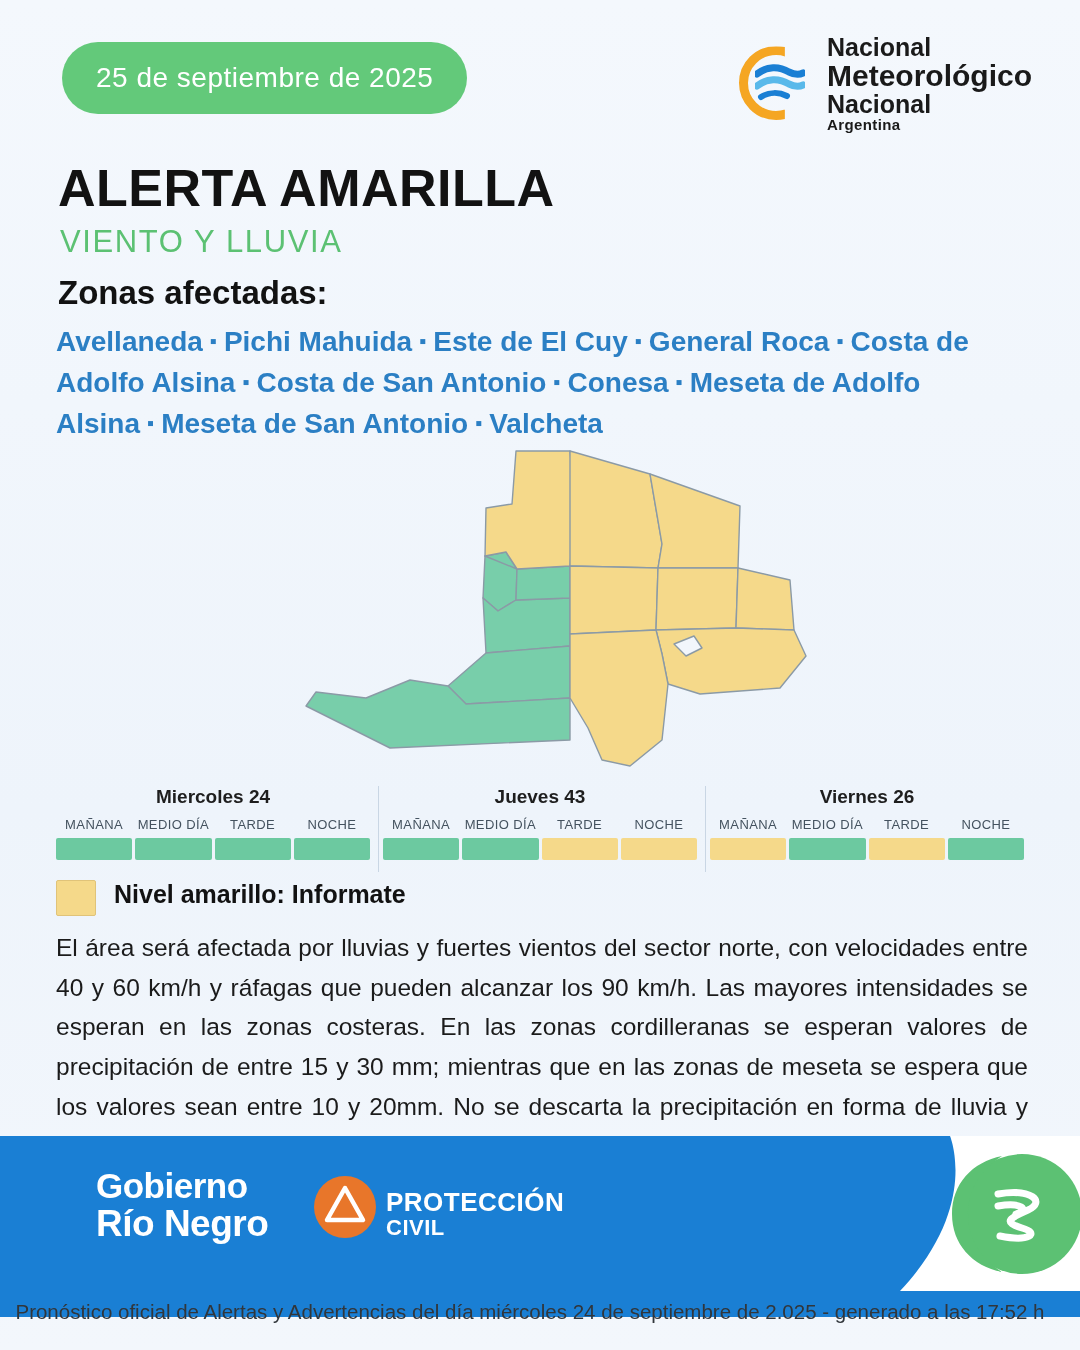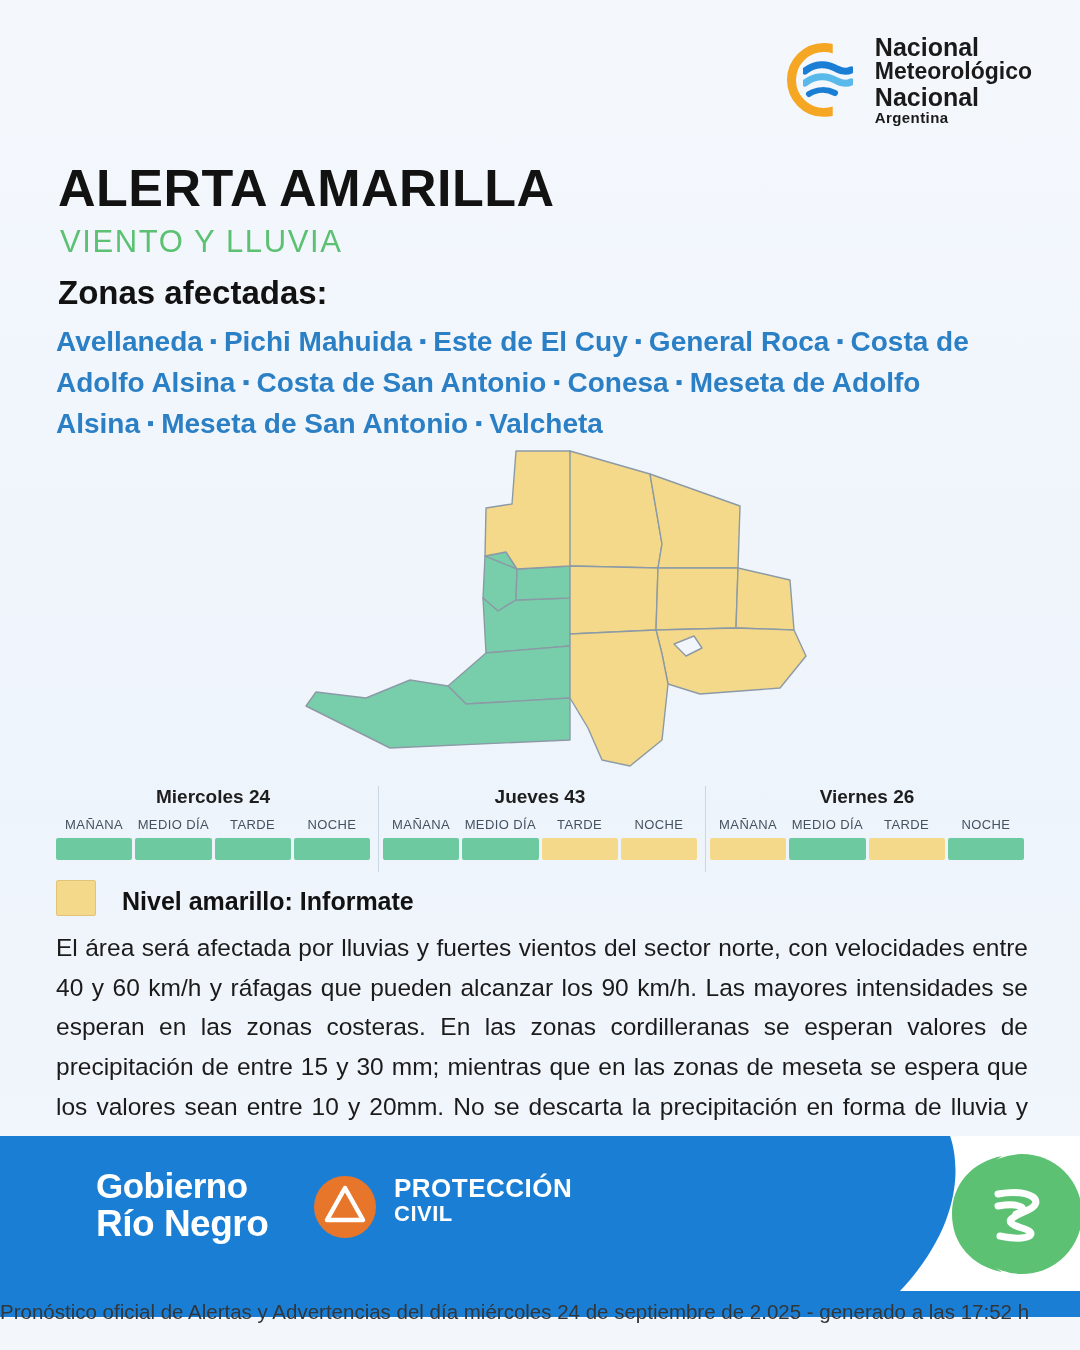--- a/index.html
+++ b/index.html
@@ -68,21 +68,21 @@
     left: 16px;
     top: 18px;
     width: 50px;
     height: 38px;
   }
   .smn-text {
     line-height: 1.04;
     color: #1a1a1a;
   }
   .smn-text .l1 { font-size: 25px; font-weight: bold; }
-  .smn-text .l2 { font-size: 23px; font-weight: bold; }
+  .smn-text .l2 { font-size: 30px; font-weight: bold; }
   .smn-text .l3 { font-size: 25px; font-weight: bold; }
   .smn-text .l4 { font-size: 15px; font-weight: bold; letter-spacing: .4px; }
 
   
   .alert-title {
     position: absolute;
     left: 58px;
     top: 158px;
     font-size: 52px;
     font-weight: bold;
@@ -173,22 +173,22 @@
     height: 22px;
     border-radius: 2px;
   }
 
   
   .legend {
     position: absolute;
     left: 56px;
     top: 880px;
     display: flex;
-    align-items: flex-end;
-    gap: 26px;
+    align-items: flex-start;
+    gap: 18px;
   }
   .legend-swatch {
     width: 38px;
     height: 34px;
     background: #f5d98a;
     border: 1px solid #e0c379;
     border-radius: 2px;
   }
   .legend-text {
     font-size: 25px;
@@ -230,43 +230,46 @@
     color: #fff;
     line-height: 1.05;
   }
   .gob-logo .g1 { font-size: 35px; font-weight: bold; letter-spacing: -.5px; }
   .gob-logo .g2 { font-size: 37px; font-weight: bold; letter-spacing: -.5px; }
   .pc-logo {
     position: absolute;
     left: 312px;
     top: 38px;
     display: flex;
-    align-items: flex-start;
-    gap: 16px;
+    align-items: flex-end;
+    gap: 8px;
   }
   .pc-mark { width: 66px; height: 66px; }
   .pc-text { color: #fff; line-height: 1.08; }
   .pc-text .p1 { font-size: 26px; font-weight: bold; letter-spacing: .5px; }
   .pc-text .p2 { font-size: 22px; font-weight: bold; letter-spacing: .5px; }
 
   .footer-note {
     position: absolute;
     left: 0;
     top: 1300px;
     width: 1060px;
-    text-align: left;
+    text-align: center;
     font-size: 20.5px;
     color: #31363b;
   }
 </style>
 </head>
 <body>
 
 <div class="page">
 
+  <div class="date-pill">
+    <span>25 de septiembre de 2025</span>
+  </div>
 
   <div class="smn-logo">
     <div class="smn-mark">
       <div class="ring"></div>
       <svg class="waves" viewBox="0 0 50 38">
         <path d="M2 10 C12 2, 24 2, 34 8 C40 11, 44 11, 48 9" stroke="#1a7fd4" stroke-width="7" fill="none" stroke-linecap="round"></path>
         <path d="M2 22 C12 14, 24 14, 34 20 C40 23, 44 23, 48 21" stroke="#59b9ea" stroke-width="7" fill="none" stroke-linecap="round"></path>
         <path d="M6 33 C14 28, 24 28, 32 32" stroke="#1a7fd4" stroke-width="6" fill="none" stroke-linecap="round"></path>
       </svg>
     </div>

